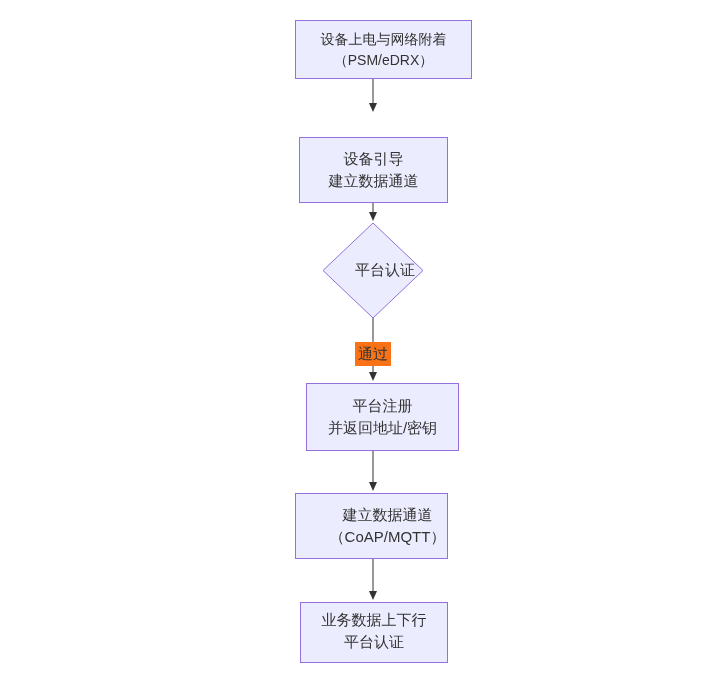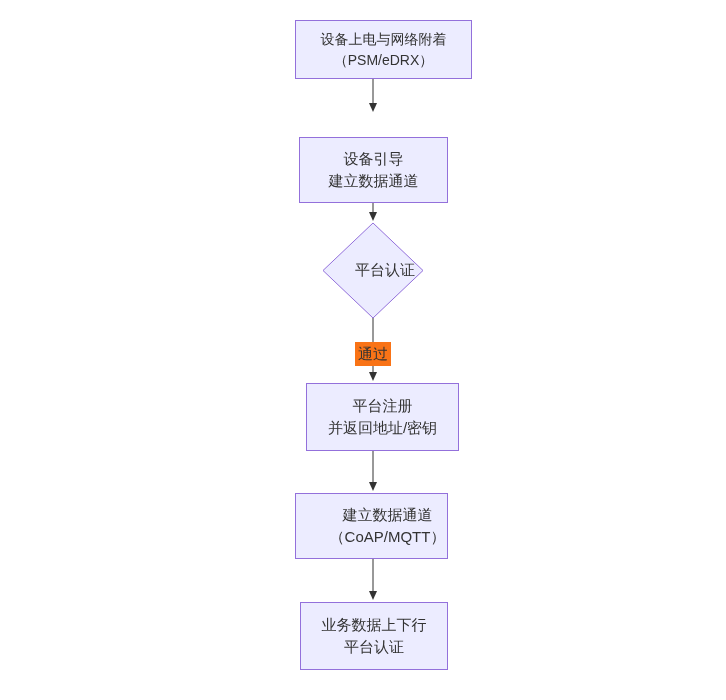--- a/index.html
+++ b/index.html
@@ -31,21 +31,21 @@
     justify-content: center;
     text-align: center;
     font-size: 15px;
     line-height: 22px;
   }
   .node span { display: block; white-space: nowrap; }
   #node-power    { left: 295px; top: 20px;  width: 177px; height: 59px; font-size: 14px; line-height: 21px; text-align: center; }
   #node-bootstrap{ left: 299px; top: 113px; width: 149px; height: 66px; margin-top: 24px; }
   #node-register { left: 306px; top: 383px; width: 153px; height: 68px; }
   #node-channel  { left: 295px; top: 493px; width: 153px; height: 66px; padding-left: 32px; }
-  #node-business { left: 300px; top: 602px; width: 148px; height: 68px; }
+  #node-business { left: 300px; top: 602px; width: 148px; height: 61px; font-family: Liberation Mono, monospace; }
   .diamond-label {
     position: absolute;
     left: 335px; top: 259px; width: 100px;
     color: #333333;
     font-size: 15px;
     line-height: 22px;
     text-align: center;
   }
   .edge-label {
     position: absolute;

